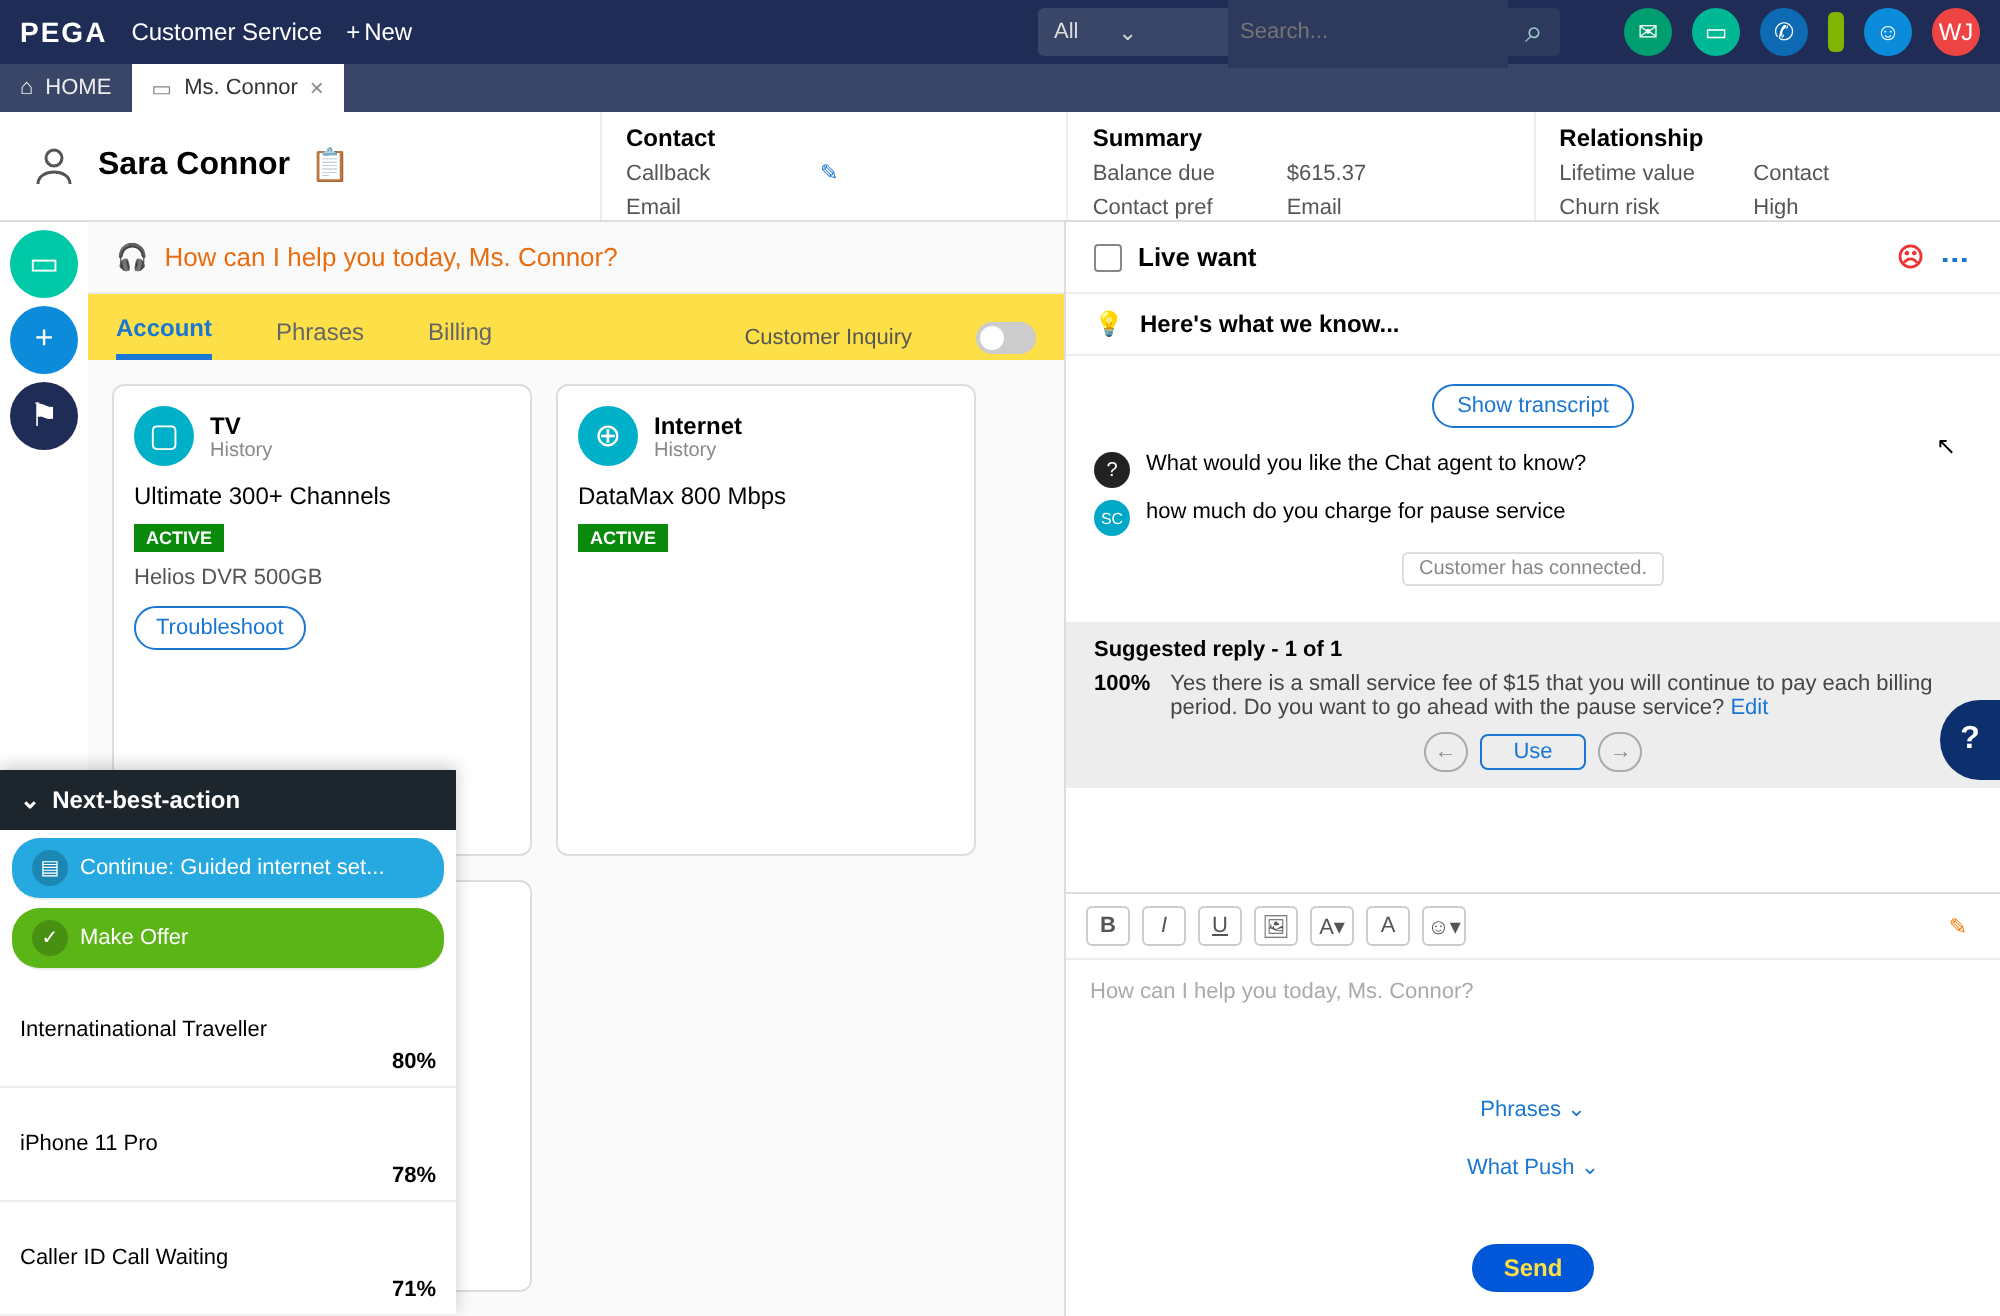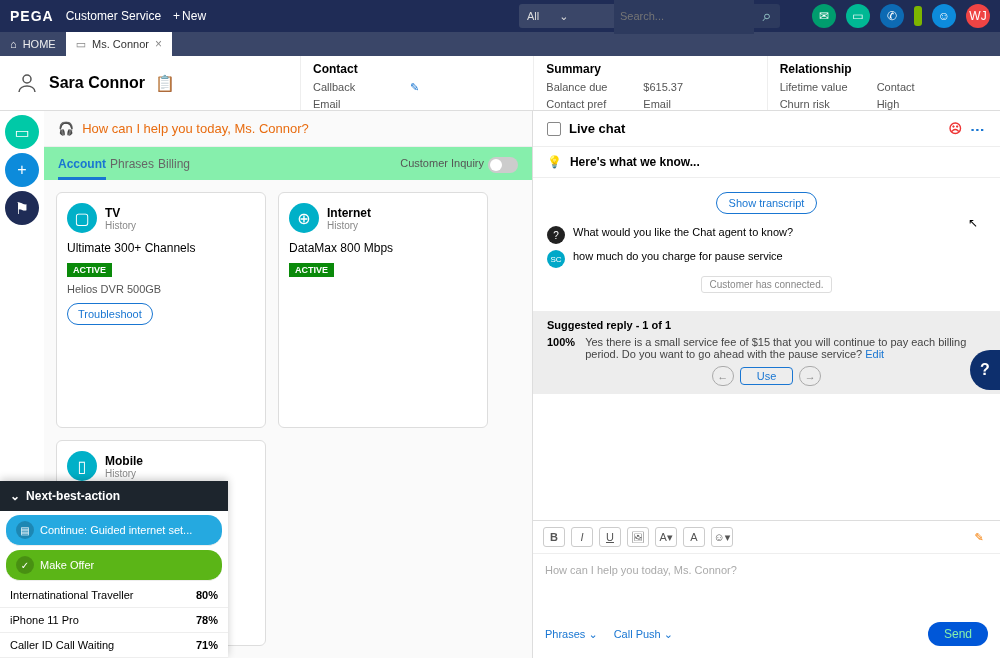--- a/index.html
+++ b/index.html
@@ -43,21 +43,21 @@
 .rail1 { background: #00c9a7; } .rail2 { background: #0d8bdb; } .rail3 { background: #1f2c56; }
 
 
 .main { position: absolute; top: 111px; left: 44px; right: 0; bottom: 0; display: flex; }
 .left-pane { width: 488px; background: #fff; display: flex; flex-direction: column; }
 .right-pane { flex: 1; background: #fff; border-left: 1px solid #ddd; display: flex; flex-direction: column; position: relative; }
 
 .greet { display: flex; align-items: center; gap: 8px; padding: 10px 14px; color: #e86c10; font-size: 13px; border-bottom: 1px solid #eee; background:#fafafa;}
 .headset { color: #e86c10; }
 
-.tabs2 { display: flex; align-items: flex-start; font-size: 12px; padding: 10px 14px 0; gap: 4px; background:#86efac; }
+.tabs2 { display: flex; align-items: center; font-size: 12px; padding: 10px 14px 0; gap: 32px; background:#fde047; }
 .tabs2 .t { color: #666; padding-bottom: 6px; cursor: pointer; }
 .tabs2 .t.active { color: #1976d2; border-bottom: 3px solid #1976d2; font-weight: bold; }
 .tabs2 .spacer { flex: 1; }
 .tabs2 .toggle-lbl { font-size: 11px; color: #555; }
 .toggle { width: 30px; height: 16px; background: #ccc; border-radius: 8px; position: relative; }
 .toggle::after { content: ''; width: 12px; height: 12px; background: #fff; border-radius: 50%; position: absolute; top: 2px; left: 2px; }
 
 .cards { padding: 12px; display: flex; flex-wrap: wrap; gap: 12px; overflow-y:auto; background:#fafafa; flex:1;}
 .card { border: 1px solid #ddd; border-radius: 6px; width: 210px; padding: 10px; background:#fff; }
 .card .hdr { display: flex; gap: 8px; align-items: center; margin-bottom: 8px; }
@@ -68,21 +68,21 @@
 .badge { background: #0a8a0a; color: #fff; font-size: 9px; padding: 2px 6px; font-weight: bold; }
 .card .det { font-size: 11px; color: #555; margin-top: 6px; }
 .tbtn { border: 1px solid #1976d2; color: #1976d2; background: #fff; border-radius: 14px; font-size: 11px; padding: 4px 10px; margin-top: 8px; cursor: pointer; }
 
 
 .nba { position: absolute; left: 0; bottom: 0; width: 228px; background: #fff; box-shadow: 0 -2px 8px rgba(0,0,0,0.2); z-index: 20; }
 .nba-hd { background: #1d252d; color: #fff; font-size: 12px; font-weight: bold; padding: 8px 10px; display: flex; align-items: center; gap: 6px; }
 .nba-row { font-size: 11px; padding: 6px 10px; display: flex; align-items: center; border-bottom:1px solid #eee;}
 .nba-row.blue { background: #25a9e0; color: #fff; border-radius: 14px; margin: 4px 6px; }
 .nba-row.green { background: #5bb517; color: #fff; border-radius: 14px; margin: 2px 6px; }
-.nba-row .pct { margin-left: auto; font-weight: bold; }
+.nba-row .pct { margin-left: auto; font-weight: bold; margin-top: 32px; }
 .nba-row .ic { width: 18px; height: 18px; border-radius: 50%; background: rgba(0,0,0,0.2); margin-right: 6px; display:flex;align-items:center;justify-content:center;font-size:10px;}
 
 
 .chat-hd { padding: 10px 14px; display: flex; align-items: center; gap: 8px; font-size: 13px; font-weight: bold; border-bottom: 1px solid #eee; }
 .chat-hd .sq { width: 14px; height: 14px; border: 1.5px solid #888; border-radius: 2px; }
 .chat-hd .sp1 { flex: 1; }
 .sad { color: #e33; }
 .menu3 { color: #1976d2; font-weight: bold; letter-spacing: -2px; writing-mode: vertical-rl; font-size:14px;}
 
 .know { padding: 8px 14px; display: flex; align-items: center; gap: 8px; font-size: 12px; font-weight: bold; border-bottom: 1px solid #eee; }
@@ -104,23 +104,23 @@
 .sugg-ctrls { display: flex; gap: 6px; justify-content: center; margin-top: 6px; align-items: center; }
 .sugg-ctrls .arr { width: 22px; height: 20px; border: 1px solid #aaa; border-radius: 11px; display: flex; align-items: center; justify-content: center; color: #888; font-size: 11px; }
 .sugg-ctrls .use { border: 1px solid #1976d2; color: #1976d2; border-radius: 4px; padding: 2px 16px; font-size: 11px; cursor: pointer; }
 
 .composer { position: absolute; bottom: 0; left: 0; right: 0; border-top: 1px solid #ddd; background:#fff;}
 .toolbar { display: flex; gap: 6px; padding: 6px 10px; border-bottom: 1px solid #eee; align-items: center; }
 .tb { width: 22px; height: 20px; border: 1px solid #ccc; border-radius: 3px; display: flex; align-items: center; justify-content: center; font-size: 11px; color: #555; cursor: pointer; }
 .toolbar .sp { flex: 1; }
 .pencil { color: #f57c00; border: none; }
 .textarea { padding: 10px 12px; min-height: 60px; font-size: 11px; color: #aaa; }
-.footer { display: flex; padding: 8px 12px 12px; align-items: center; gap: 16px; font-size: 11px; color: #1976d2; }
+.footer { display: flex; padding: 8px 12px 12px; align-items: center; gap: 16px; font-size: 11px; color: #1976d2; flex-direction: column; }
 .footer .sp { flex: 1; }
-.send { background: #0057d8; color: #86efac; border: none; border-radius: 14px; padding: 5px 16px; font-size: 12px; font-weight: normal; cursor: pointer; }
+.send { background: #0057d8; color: #fde047; border: none; border-radius: 14px; padding: 5px 16px; font-size: 12px; font-weight: bold; cursor: pointer; }
 
 .help-fab { position: absolute; right: 0; top: 350px; width: 30px; height: 40px; background: #0d2f6d; color: #fff; border-radius: 20px 0 0 20px; display: flex; align-items: center; justify-content: center; font-weight: bold; z-index:30;}
 .cursor { position: absolute; top: 216px; right: 22px; font-size: 12px; pointer-events:none; z-index:40;}
 </style>
 </head>
 <body>
 
 <div class="topnav">
   <span class="brand">PEGA</span>
   <span class="app">Customer Service</span>
@@ -259,21 +259,21 @@
         <div class="plan">Family Share 8 GB</div>
         <span class="badge">ACTIVE</span>
         <div class="det">iPhone 7 -  Kate</div>
       </div>
     </div>
   </div>
 
   <div class="right-pane">
     <div class="chat-hd">
       <div class="sq"></div>
-      <span>Live chat</span>
+      <span>Live want</span>
       <div class="sp1"></div>
       <span class="sad">☹</span>
       <span class="menu3">⋮</span>
     </div>
     <div class="know">
       <span class="bulb">💡</span>
       <span>Here's what we know...</span>
     </div>
     <div class="chat-body">
       <button class="show-tr">Show transcript</button>
@@ -314,21 +314,21 @@
         <div class="tb">🖼</div>
         <div class="tb">A▾</div>
         <div class="tb">A</div>
         <div class="tb">☺▾</div>
         <div class="sp"></div>
         <div class="tb pencil">✎</div>
       </div>
       <div class="textarea">How can I help you today, Ms. Connor?</div>
       <div class="footer">
         <span><span>Phrases</span> ⌄</span>
-        <span><span>Call Push</span> ⌄</span>
+        <span><span>What Push</span> ⌄</span>
         <div class="sp"></div>
         <button class="send">Send</button>
       </div>
     </div>
   </div>
 </div>
 
 <div class="nba">
   <div class="nba-hd">
       <span>⌄</span>

